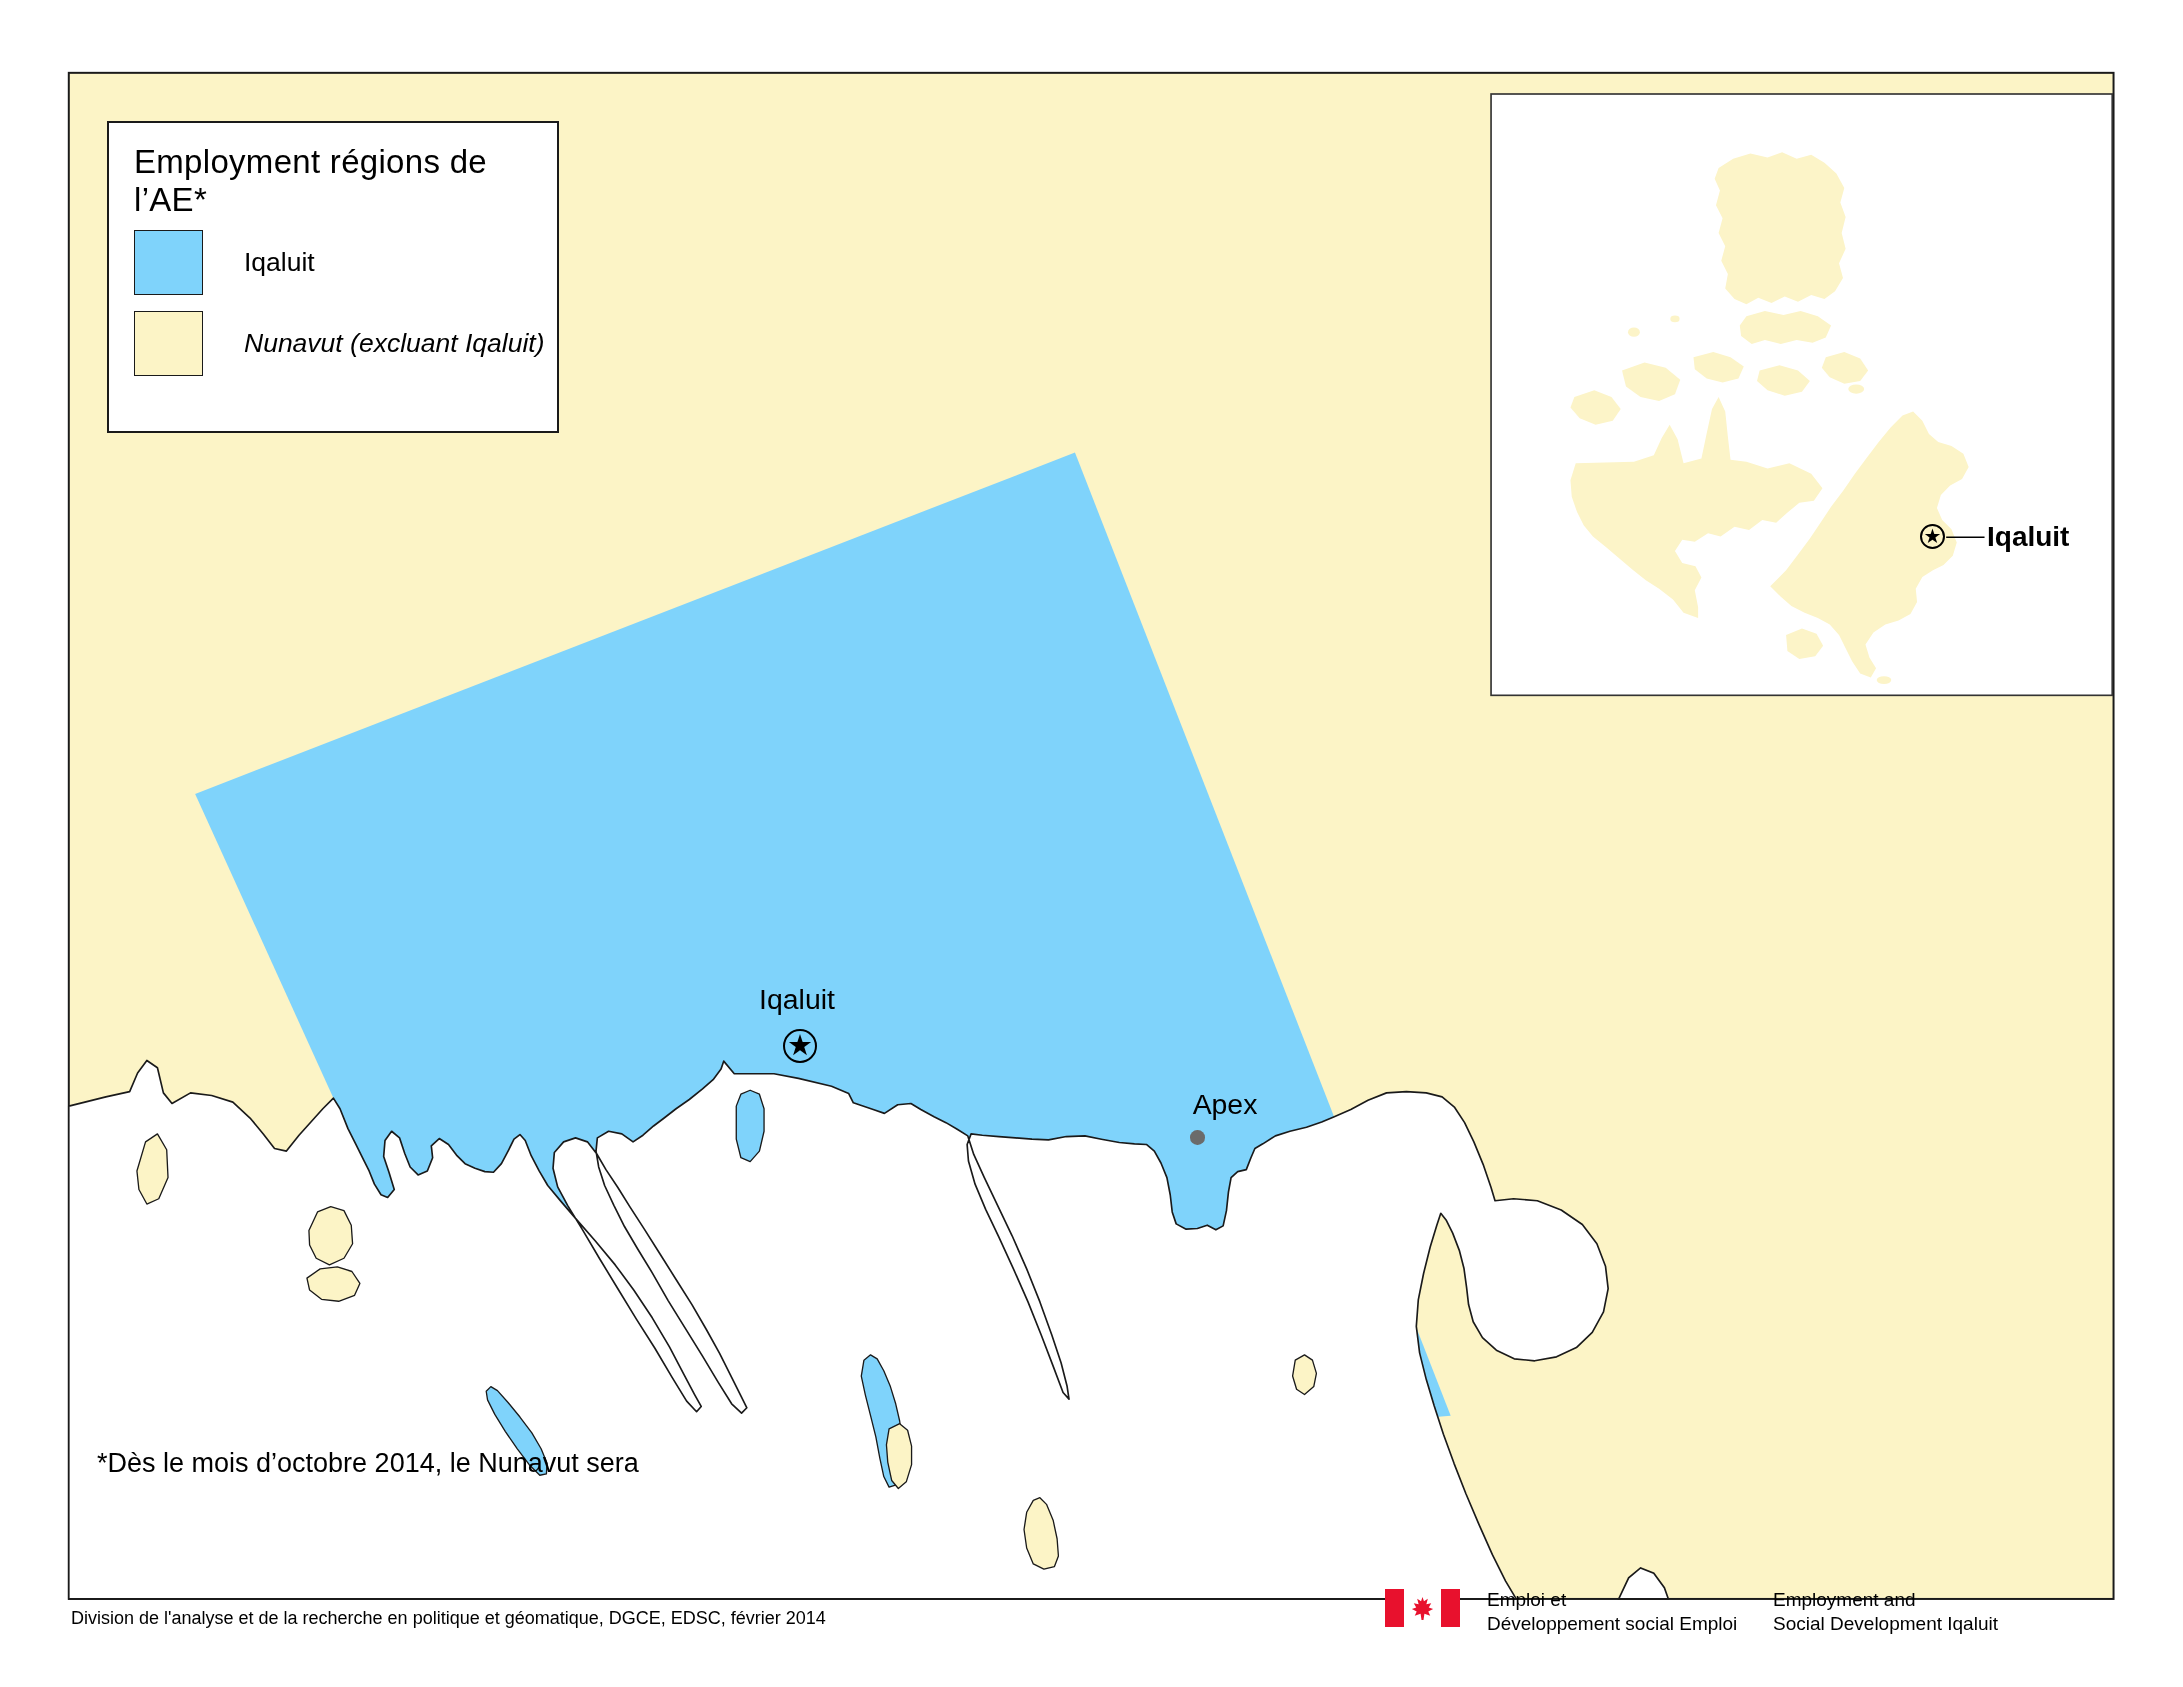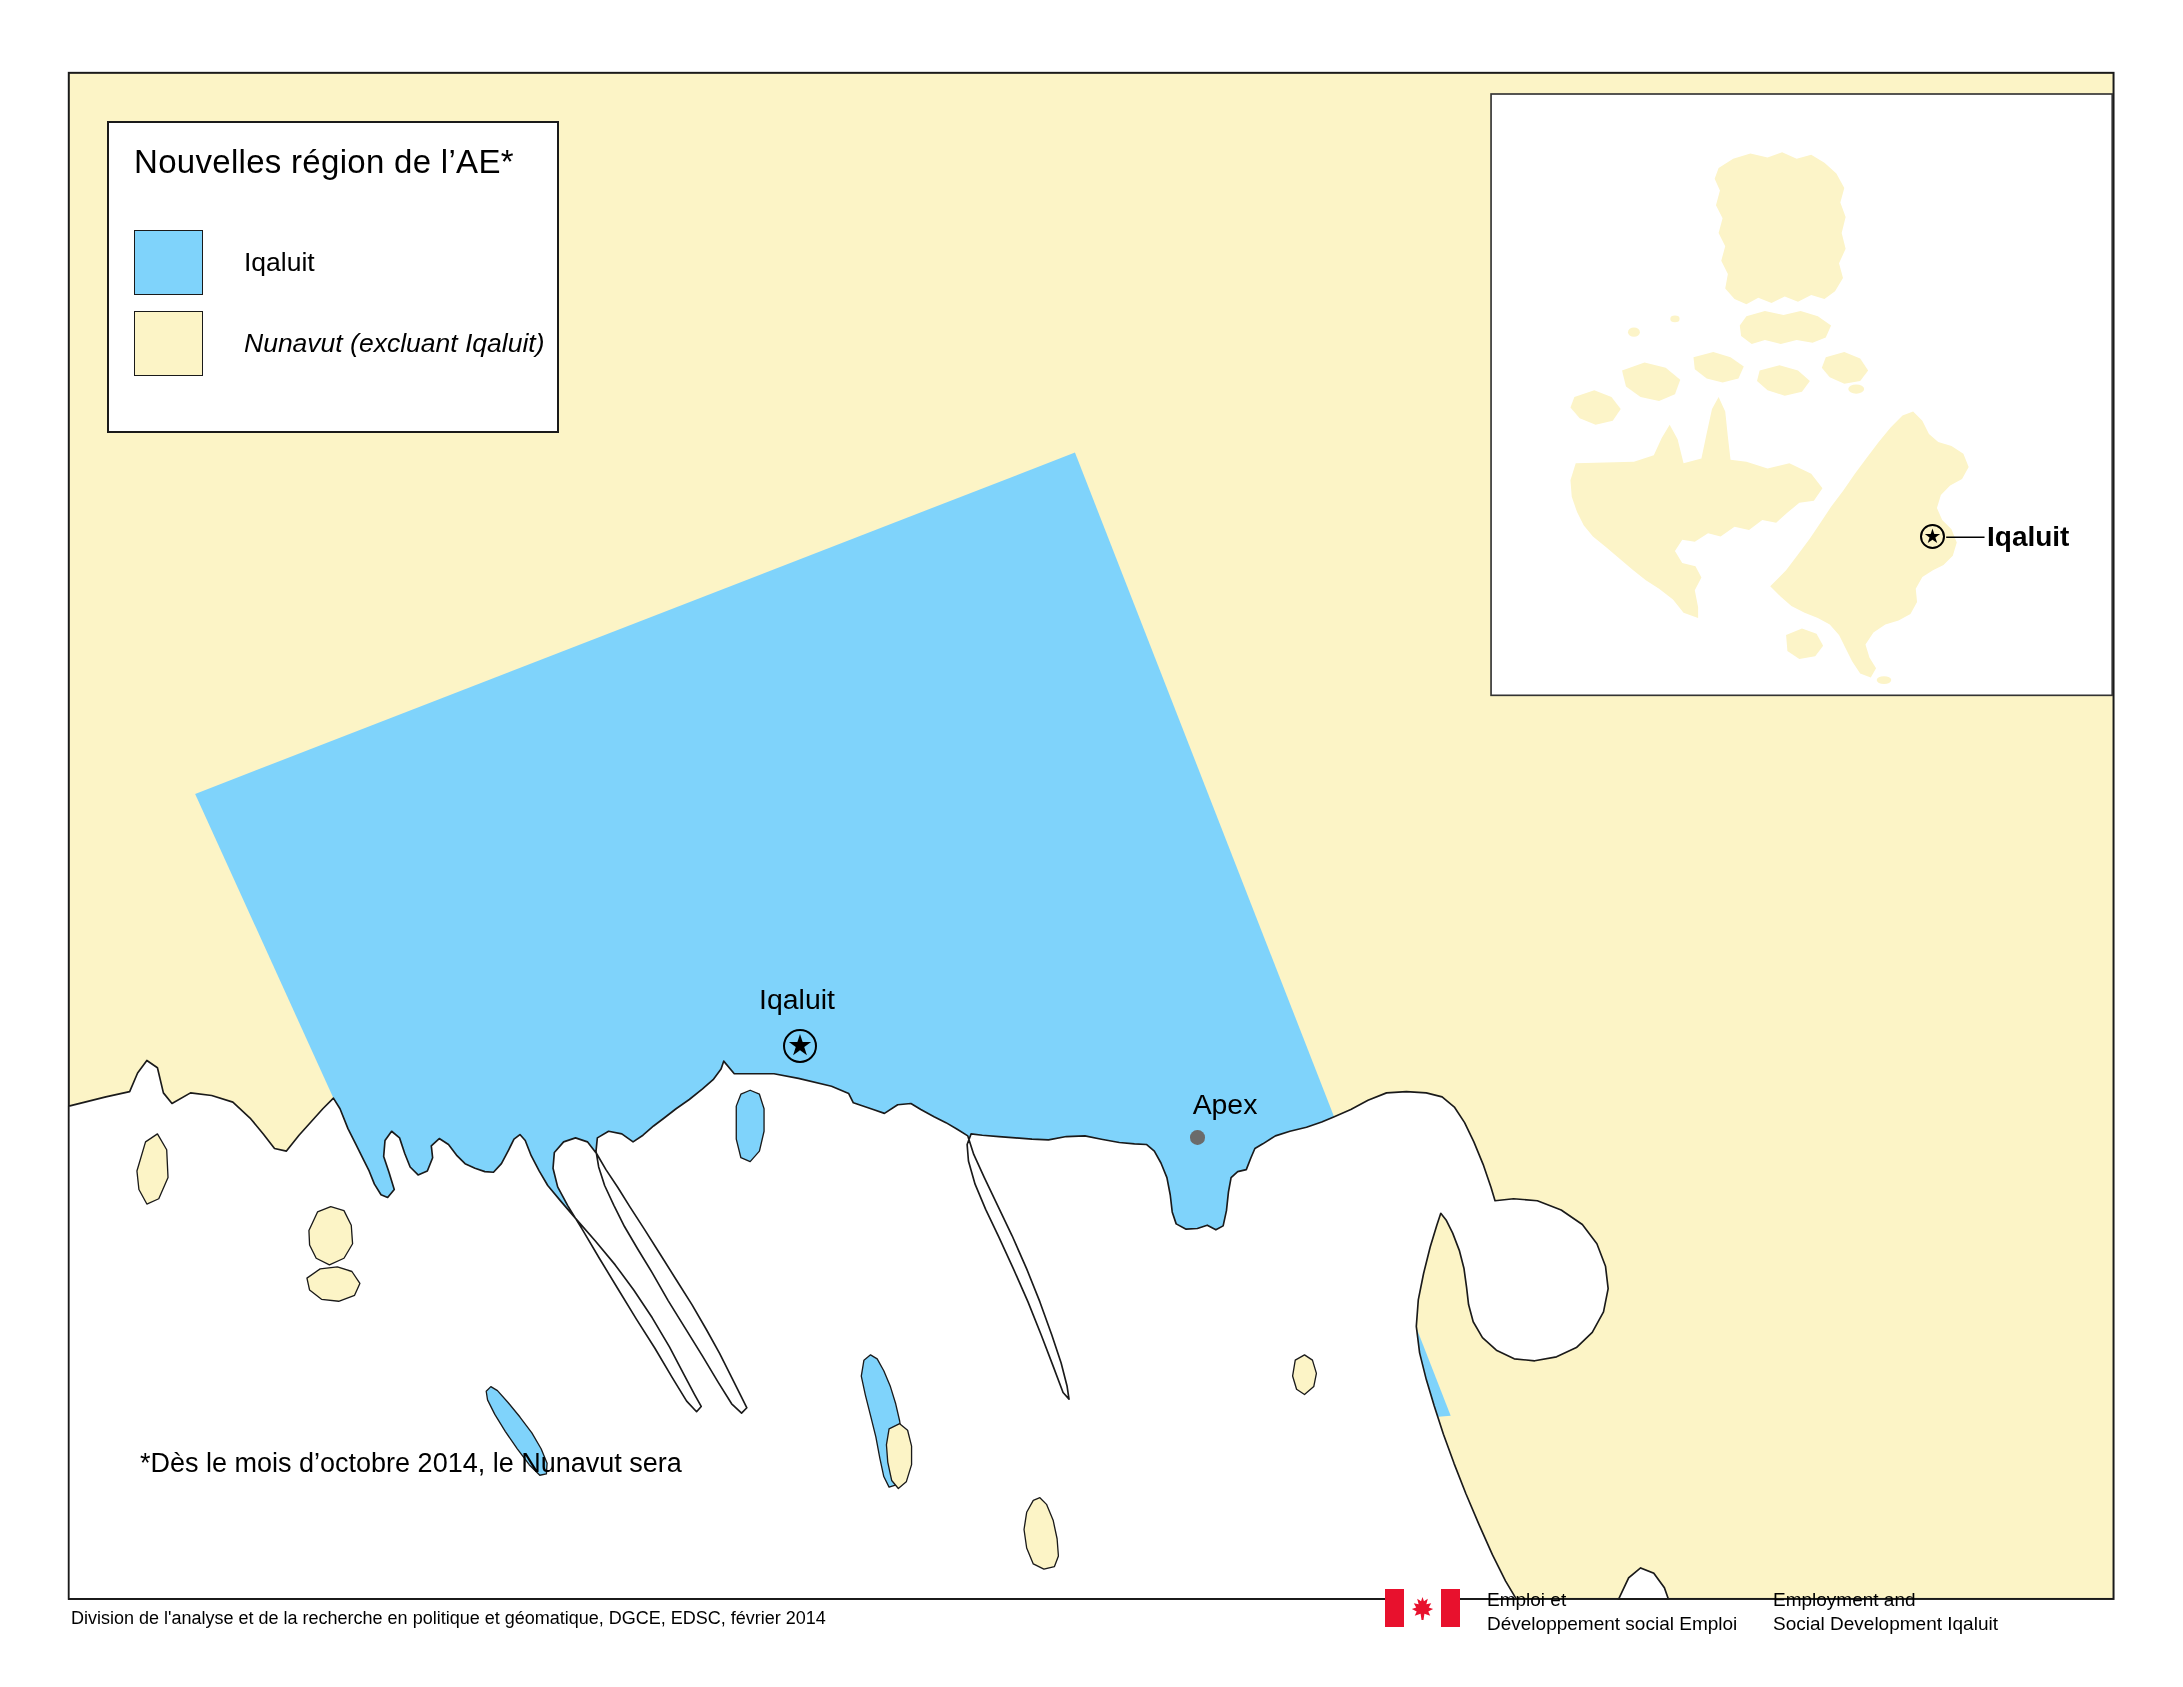--- a/index.html
+++ b/index.html
@@ -17,21 +17,21 @@
   
   .map-label{transform:translateX(-50%);font-size:28.4px;white-space:nowrap;}
   .star-marker{width:34px;height:34px;border:2px solid #000;border-radius:50%;
                display:flex;align-items:center;justify-content:center;background:transparent;box-sizing:border-box;}
   .star-marker span{font-size:29px;line-height:29px;margin-top:-1.3px;}
   .star-marker.small{width:25px;height:25px;border-width:2px;}
   .star-marker.small span{font-size:20px;line-height:20px;}
   #apex-dot{width:14.6px;height:14.6px;border-radius:50%;}
   #inset-city-label{font-size:28px;font-weight:bold;white-space:nowrap;}
   
-  #footnote{left:97px;top:1446px;font-size:27px;line-height:35px;margin-left:43px;}
+  #footnote{left:97px;top:1446px;font-size:27px;line-height:35px;}
   #attribution{left:71px;top:1608px;font-size:18px;}
   
   #flag{left:1385px;top:1589px;width:75px;height:38px;display:flex;}
   #flag .bar{width:19px;height:38px;flex:none;}
   #flag .centre{width:37px;height:38px;position:relative;background:#fff;
                 display:flex;align-items:center;justify-content:center;}
   .gov-col{font-size:19px;line-height:24px;white-space:nowrap;}
   #gov-fr{left:1487px;top:1588px;}
   #gov-en{left:1773px;top:1588px;}
 </style>
@@ -138,21 +138,21 @@
       <ellipse cx="2470" cy="502" rx="9" ry="7"></ellipse>
       <ellipse cx="2532" cy="482" rx="7" ry="5"></ellipse>
       <ellipse cx="2848" cy="1028" rx="11" ry="6"></ellipse>
       <ellipse cx="2806" cy="588" rx="12" ry="7"></ellipse>
     </g>
 
     <line x1="2942" y1="812" x2="3000" y2="812" stroke="#000" stroke-width="2.5"></line>
   </svg>
 
   <div id="legend" class="abs">
-    <div class="title">Nouvelles région de l’AE*</div>
+    <div class="title">Employment régions de l’AE*</div>
     <div class="legend-row" style="top:107px;">
       <div class="swatch" style="background: rgb(127, 211, 251);"></div>
       <div class="lab">Iqaluit</div>
     </div>
     <div class="legend-row" style="top:188px;font-style:italic;">
       <div class="swatch" style="background: rgb(252, 244, 198);"></div>
       <div class="lab">Nunavut (excluant Iqaluit)</div>
     </div>
   </div>
 

